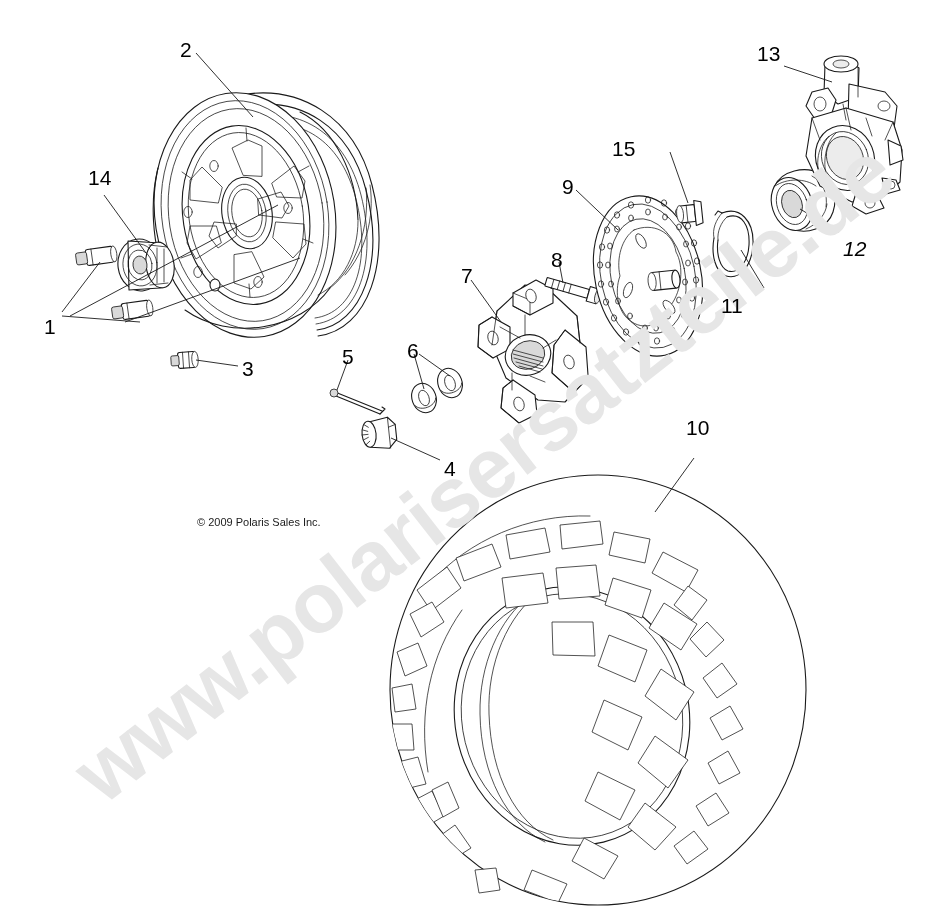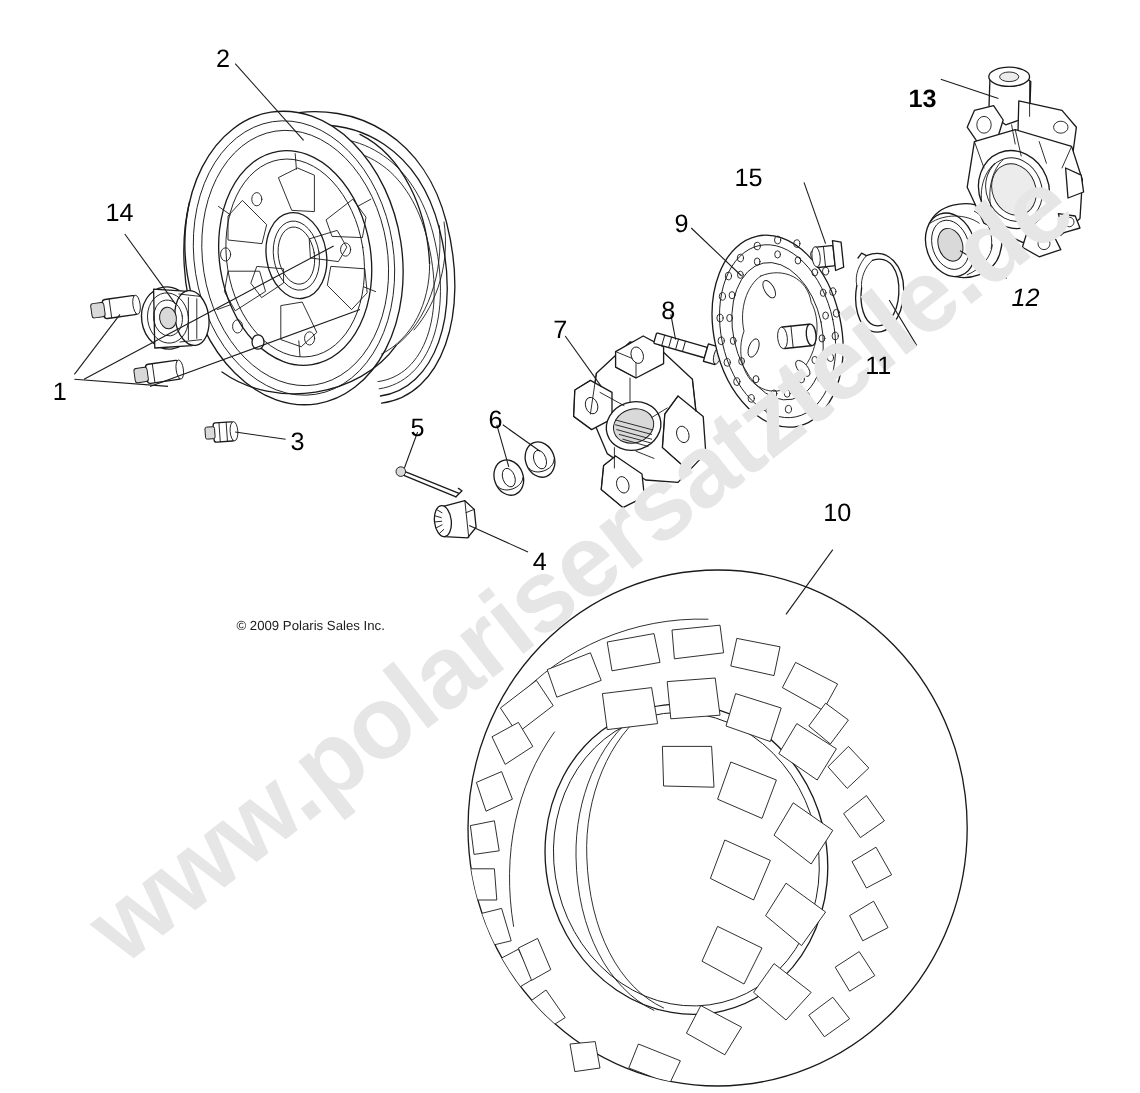--- a/index.html
+++ b/index.html
@@ -510,18 +510,18 @@
       <div class="callout" style="left: 242px; top: 358px;">3</div>
       <div class="callout" style="left: 444px; top: 458px;">4</div>
       <div class="callout" style="left: 342px; top: 346px;">5</div>
       <div class="callout" style="left: 407px; top: 340px;">6</div>
       <div class="callout" style="left: 461px; top: 265px;">7</div>
       <div class="callout" style="left: 551px; top: 249px;">8</div>
       <div class="callout" style="left: 562px; top: 176px;">9</div>
       <div class="callout" style="left: 686px; top: 417px;">10</div>
       <div class="callout" style="left: 721px; top: 295px;">11</div>
       <div class="callout" style="left: 843px; top: 238px; font-style: italic;">12</div>
-      <div class="callout" style="left: 757px; top: 72px; font-weight: bold;">13</div>
+      <div class="callout" style="left: 757px; top: 43px;">13</div>
       <div class="callout" style="left: 88px; top: 167px;">14</div>
       <div class="callout" style="left: 612px; top: 138px;">15</div>
     </div>
 
 </div>
 
 </body></html>

